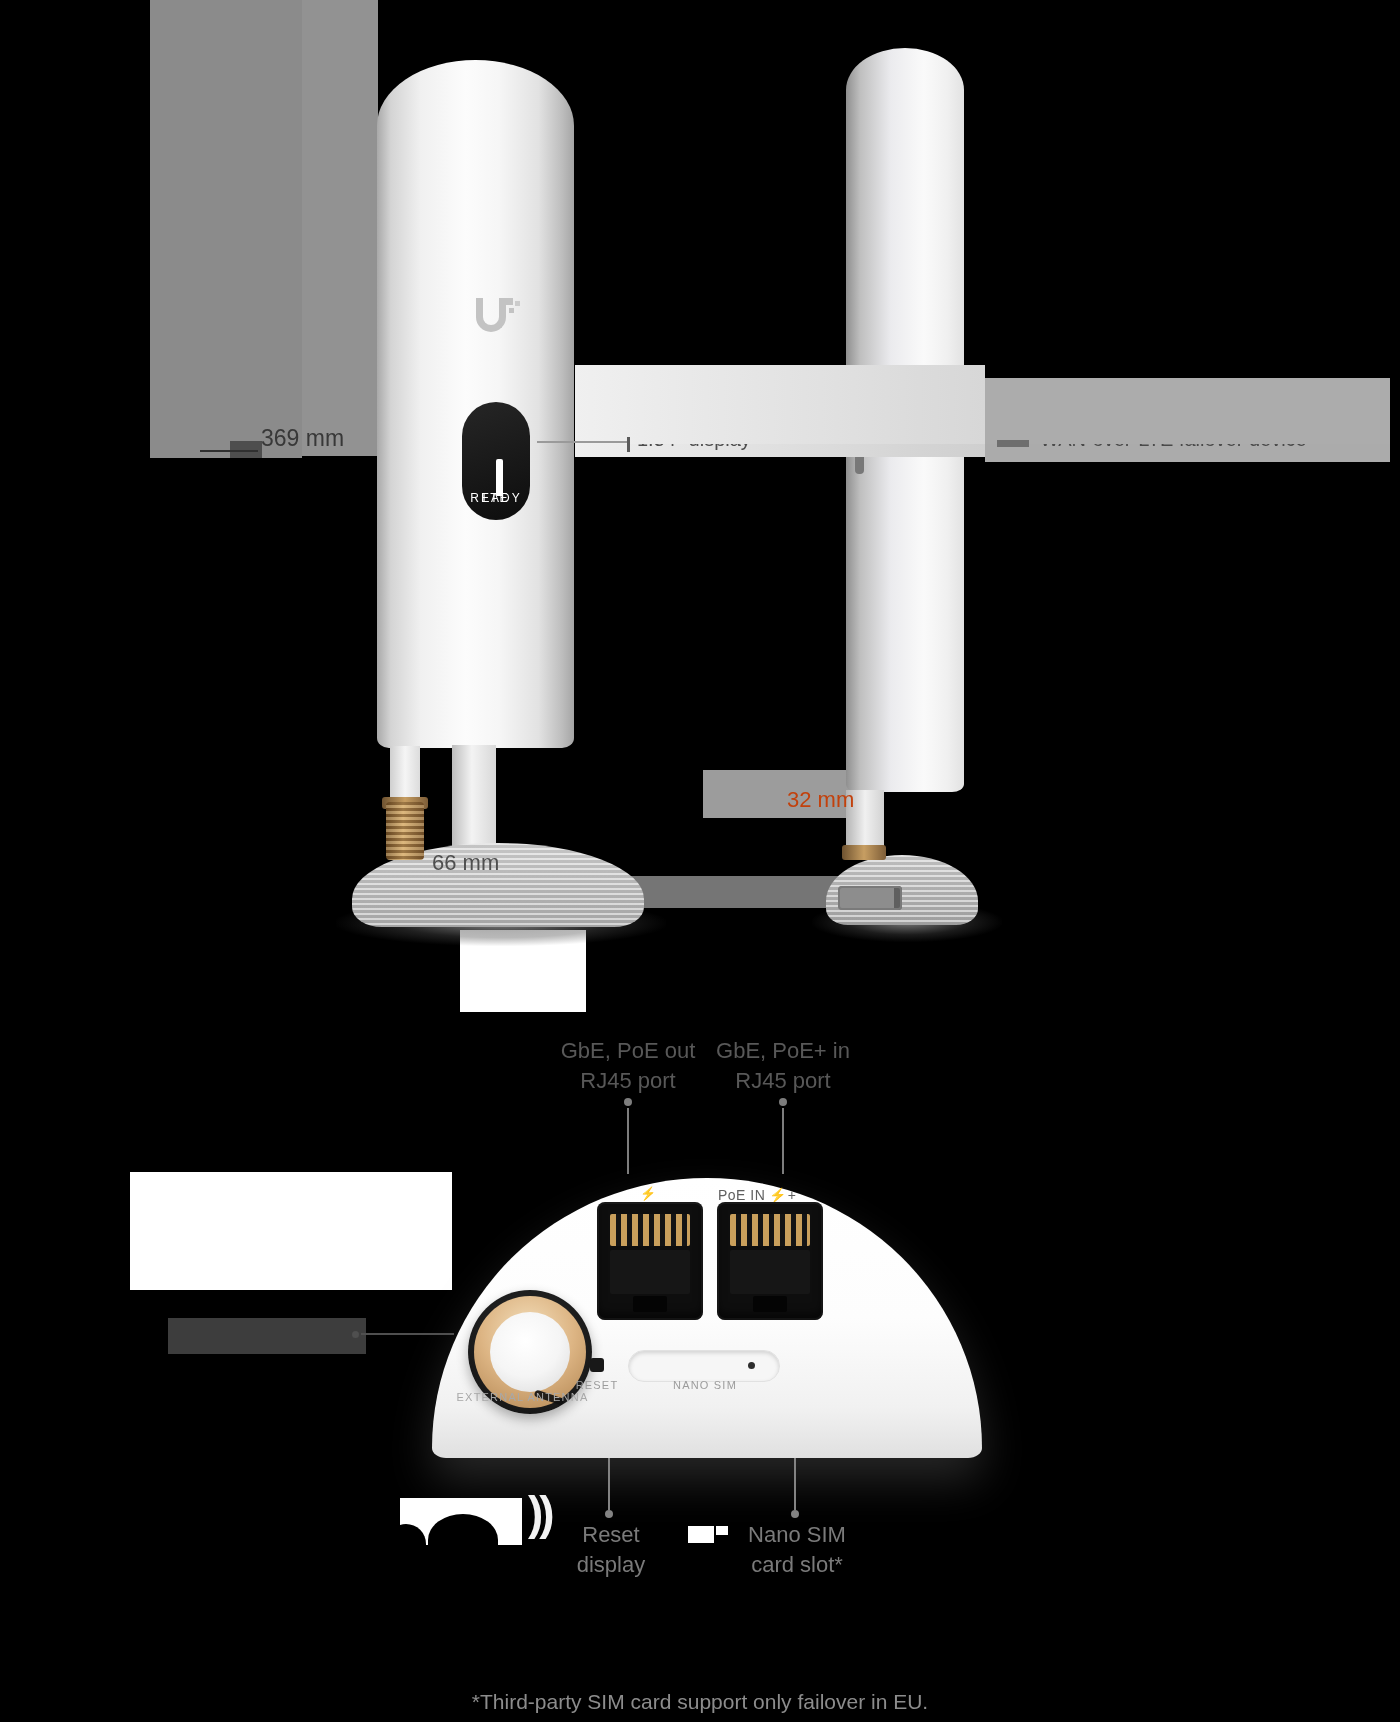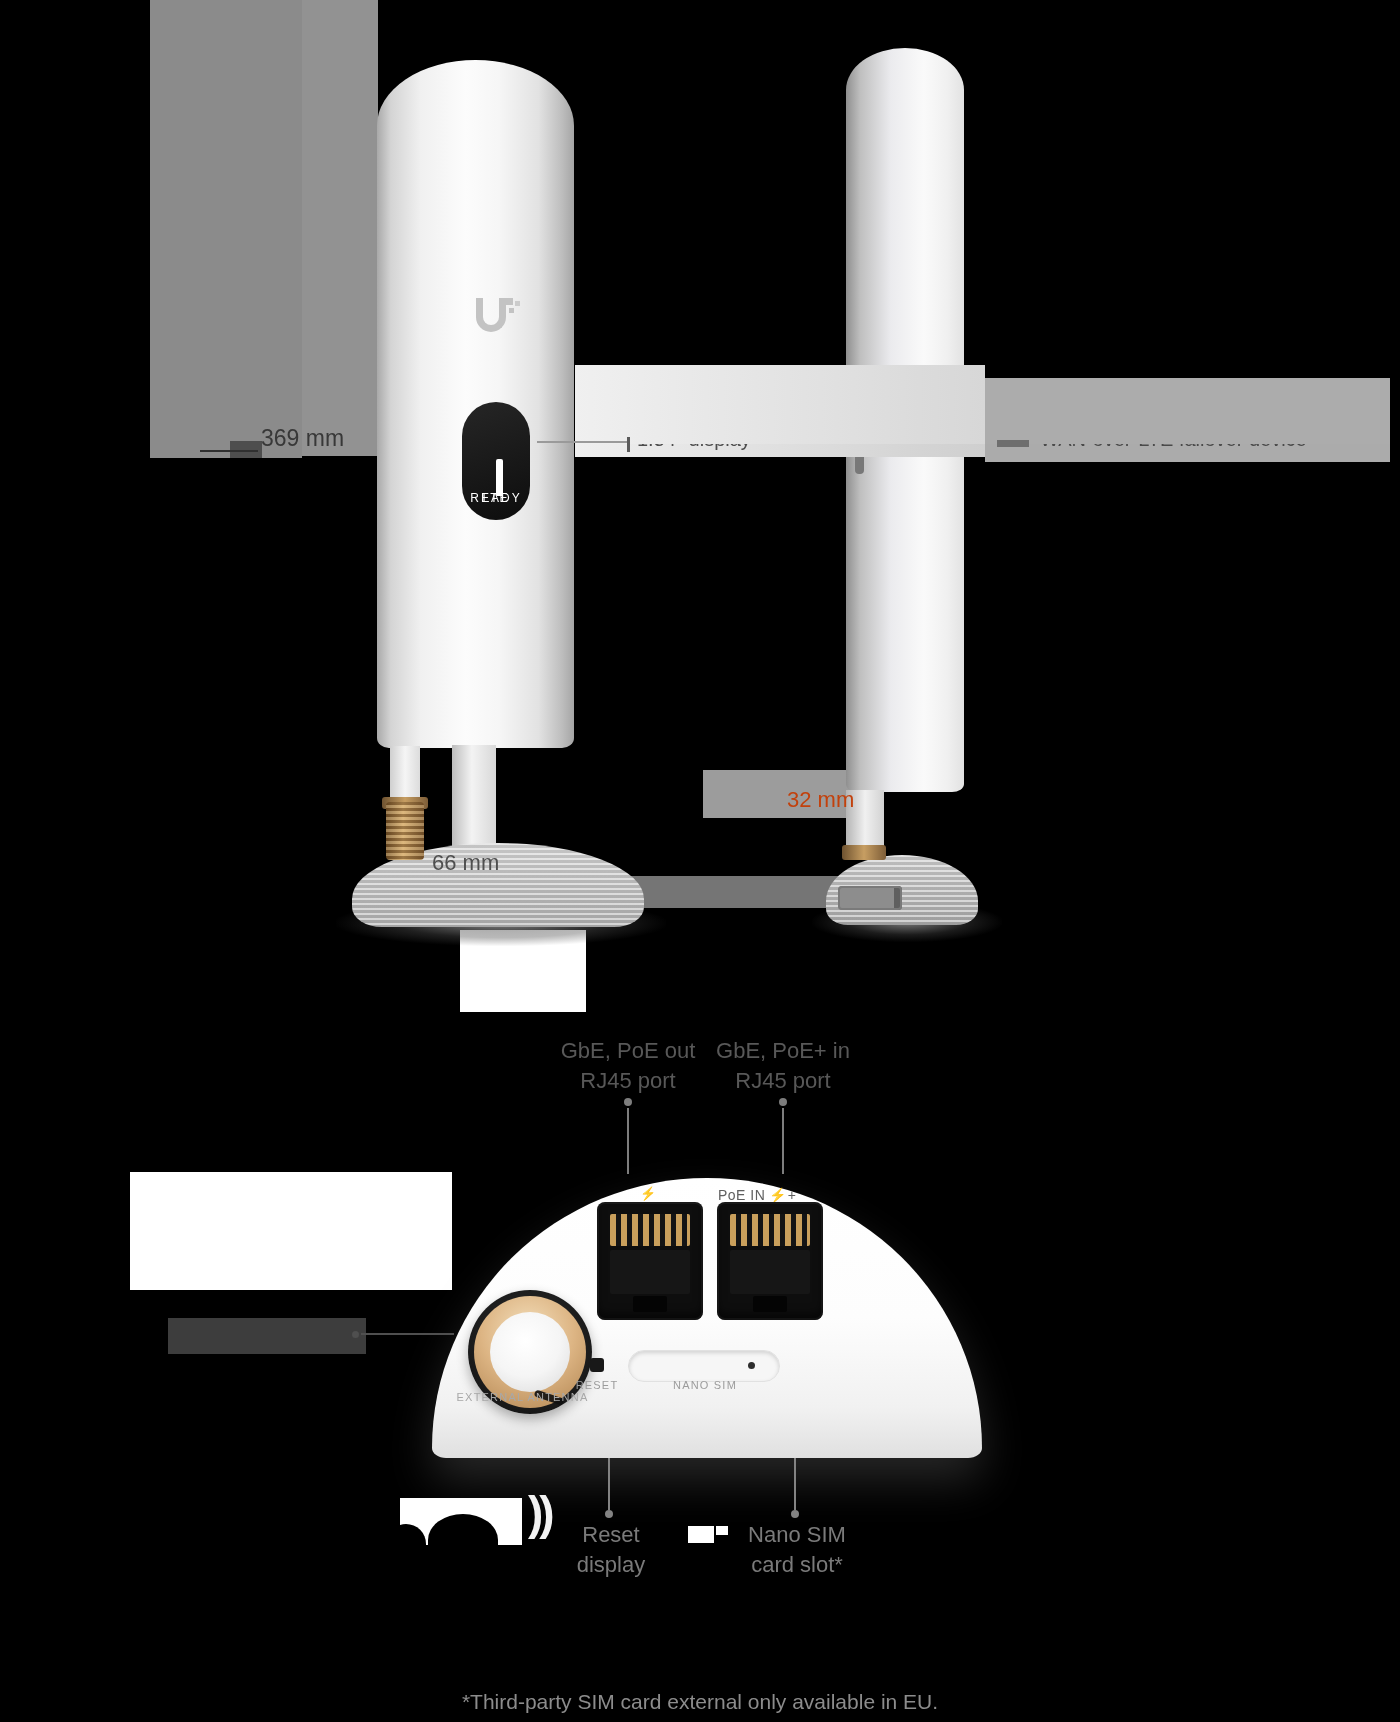--- a/index.html
+++ b/index.html
@@ -279,15 +279,15 @@
   </div>
 
   <div class="blob-white">
     <div class="bite1"></div>
     <div class="bite2"></div>
   </div>
   <div class="parens">))</div>
   <div class="chip-white-1"></div>
   <div class="chip-white-2"></div>
 
-  <div class="footer">*Third-party SIM card external only available in EU.</div>
+  <div class="footer">*Third-party SIM card support only failover in EU.</div>
 
 </div>
 
 </body></html>

